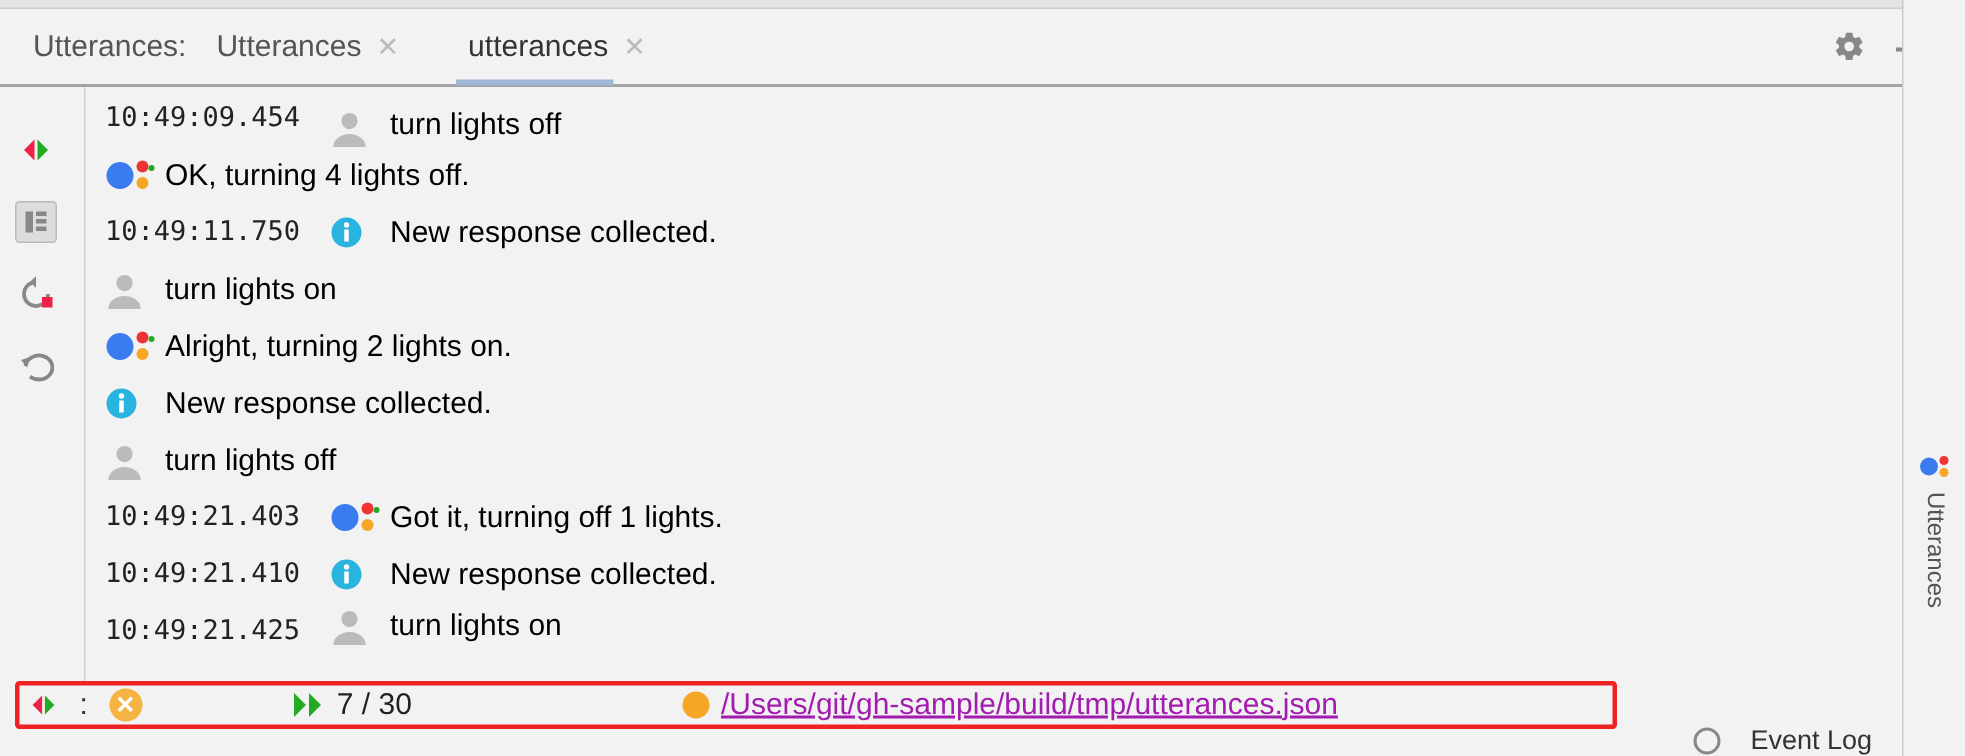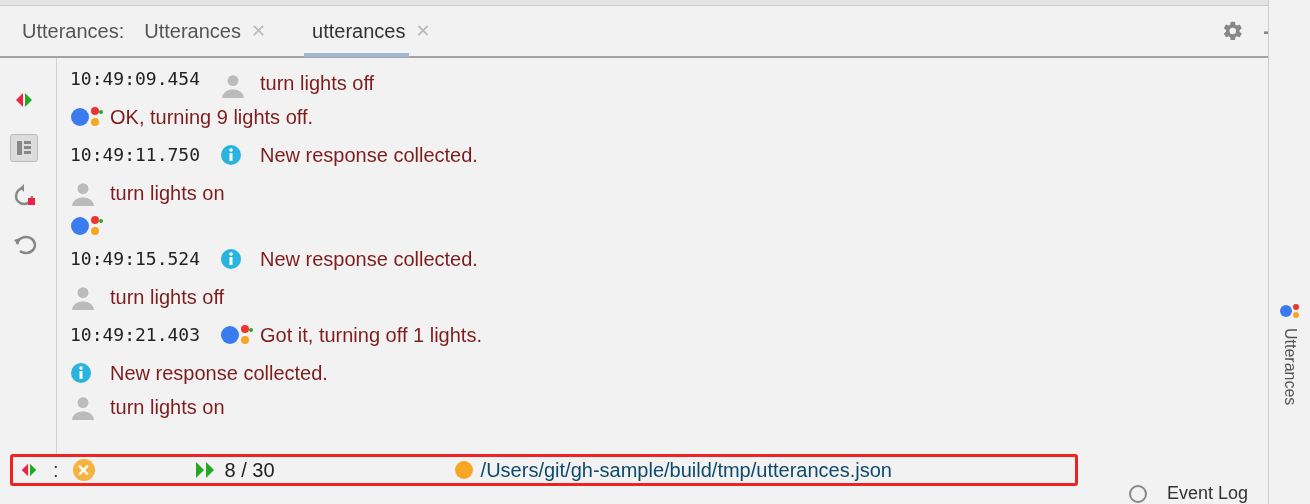--- a/index.html
+++ b/index.html
@@ -90,21 +90,21 @@
     width: 150px;
     flex-shrink: 0;
   }
   .ricon {
     width: 40px;
     flex-shrink: 0;
     display: flex;
     align-items: center;
     justify-content: flex-start;
   }
-  .msg { color: #7f1d1d; }
+  .msg { color: #000000; }
   .row.first .msg { position: relative; top: 4px; }
   .row.first .ricon { position: relative; top: 6px; }
   .row.last .msg { position: relative; top: -4px; }
   .row.last .ricon { position: relative; top: -4px; }
 
   
   .statusbar {
     position: absolute;
     left: 10px;
     right: 232px;
@@ -121,21 +121,21 @@
   .statusbar .seg { display: flex; align-items: center; gap: 8px; }
   .statusbar .colon { margin: 0 6px; color: #333; }
   .statusbar .gap1 { width: 100px; }
   .statusbar .gap2 { width: 180px; }
   .status-x {
     width: 22px; height: 22px; border-radius: 50%;
     background: #f5b441; display:flex; align-items:center; justify-content:center;
     color: #fff; font-weight: bold; font-size: 16px;
   }
   .orange-dot { width: 18px; height: 18px; border-radius: 50%; background: #f5a623; }
-  .path { color: #0c4a6e; }
+  .path { color: #a21caf; text-decoration: underline; }
 
   
   .rightsb {
     position: absolute;
     right: 0; top: 0; bottom: 0;
     width: 42px;
     border-left: 1px solid #ccc;
     background: #f2f2f2;
     display: flex;
     flex-direction: column;
@@ -239,21 +239,21 @@
         </div>
         <div class="row">
           <span class="ricon">
             <svg width="34" height="26" viewBox="0 0 34 26">
               <circle cx="10" cy="13" r="9" fill="#3a7cf0"></circle>
               <circle cx="25" cy="7" r="4" fill="#e33"></circle>
               <circle cx="25" cy="18" r="4" fill="#f5a623"></circle>
               <circle cx="31" cy="8" r="2" fill="#2a2"></circle>
             </svg>
           </span>
-          <span class="msg">OK, turning 9 lights off.</span>
+          <span class="msg">OK, turning 4 lights off.</span>
         </div>
         <div class="row">
           <span class="ts">10:49:11.750</span>
           <span class="ricon">
             <svg width="22" height="22" viewBox="0 0 22 22">
               <circle cx="11" cy="11" r="10" fill="#29b4e0"></circle>
               <rect x="9.5" y="9" width="3" height="8" fill="#fff"></rect>
               <circle cx="11" cy="6" r="1.8" fill="#fff"></circle>
             </svg>
           </span>
@@ -270,23 +270,23 @@
         </div>
         <div class="row">
           <span class="ricon">
             <svg width="34" height="26" viewBox="0 0 34 26">
               <circle cx="10" cy="13" r="9" fill="#3a7cf0"></circle>
               <circle cx="25" cy="7" r="4" fill="#e33"></circle>
               <circle cx="25" cy="18" r="4" fill="#f5a623"></circle>
               <circle cx="31" cy="8" r="2" fill="#2a2"></circle>
             </svg>
           </span>
-        </div>
-        <div class="row">
-          <span class="ts">10:49:15.524</span>
+          <span class="msg">Alright, turning 2 lights on.</span>
+        </div>
+        <div class="row">
           <span class="ricon">
             <svg width="22" height="22" viewBox="0 0 22 22">
               <circle cx="11" cy="11" r="10" fill="#29b4e0"></circle>
               <rect x="9.5" y="9" width="3" height="8" fill="#fff"></rect>
               <circle cx="11" cy="6" r="1.8" fill="#fff"></circle>
             </svg>
           </span>
           <span class="msg">New response collected.</span>
         </div>
         <div class="row">
@@ -304,30 +304,32 @@
             <svg width="34" height="26" viewBox="0 0 34 26">
               <circle cx="10" cy="13" r="9" fill="#3a7cf0"></circle>
               <circle cx="25" cy="7" r="4" fill="#e33"></circle>
               <circle cx="25" cy="18" r="4" fill="#f5a623"></circle>
               <circle cx="31" cy="8" r="2" fill="#2a2"></circle>
             </svg>
           </span>
           <span class="msg">Got it, turning off 1 lights.</span>
         </div>
         <div class="row">
+          <span class="ts">10:49:21.410</span>
           <span class="ricon">
             <svg width="22" height="22" viewBox="0 0 22 22">
               <circle cx="11" cy="11" r="10" fill="#29b4e0"></circle>
               <rect x="9.5" y="9" width="3" height="8" fill="#fff"></rect>
               <circle cx="11" cy="6" r="1.8" fill="#fff"></circle>
             </svg>
           </span>
           <span class="msg">New response collected.</span>
         </div>
         <div class="row last">
+          <span class="ts">10:49:21.425</span>
           <span class="ricon">
             <svg width="26" height="26" viewBox="0 0 24 24">
               <circle cx="12" cy="8" r="5" fill="#bbb"></circle>
               <path d="M2 24 a10 8 0 0 1 20 0 Z" fill="#bbb"></path>
             </svg>
           </span>
           <span class="msg">turn lights on</span>
         </div>
       </div>
   </div>
@@ -345,21 +347,21 @@
     <span class="status-x">✕</span>
   </div>
   <div class="gap1"></div>
   <div class="seg">
     <span>
       <svg width="22" height="20" viewBox="0 0 22 20">
           <path d="M1 2 L9 10 L1 18 Z" fill="#2a2"></path>
           <path d="M11 2 L19 10 L11 18 Z" fill="#2a2"></path>
         </svg>
     </span>
-    <span>8 / 30</span>
+    <span>7 / 30</span>
   </div>
   <div class="gap2"></div>
   <div class="seg">
     <span class="orange-dot"></span>
     <span class="path">/Users/git/gh-sample/build/tmp/utterances.json</span>
   </div>
 </div>
 
 <div class="eventlog">
   <span class="circ"></span>

